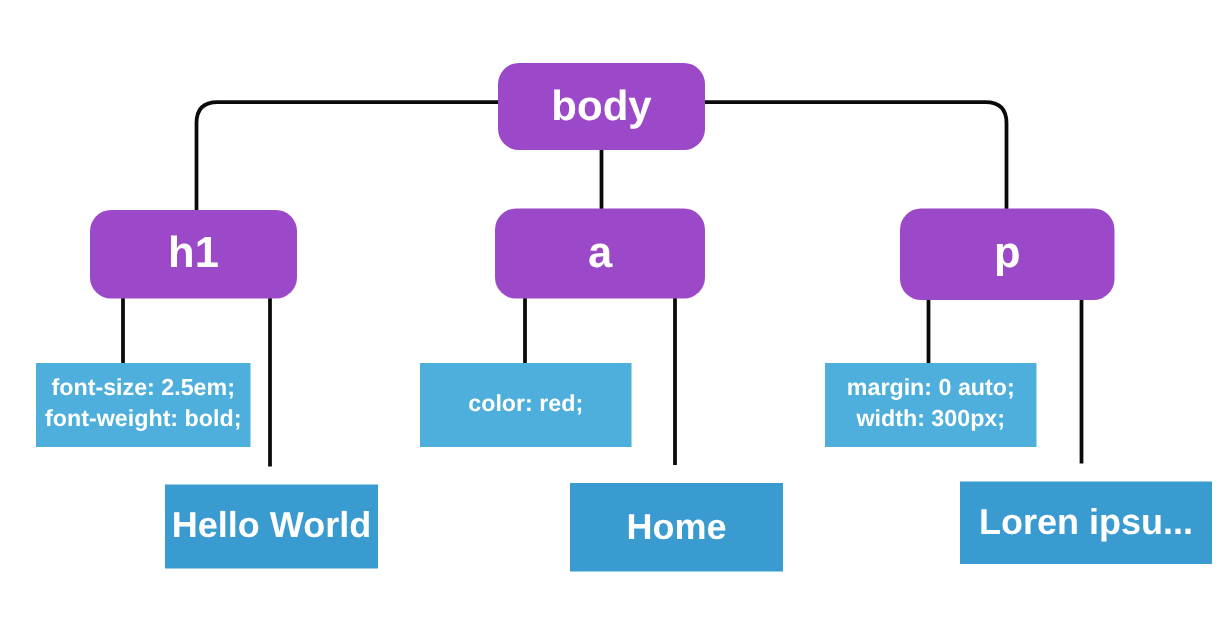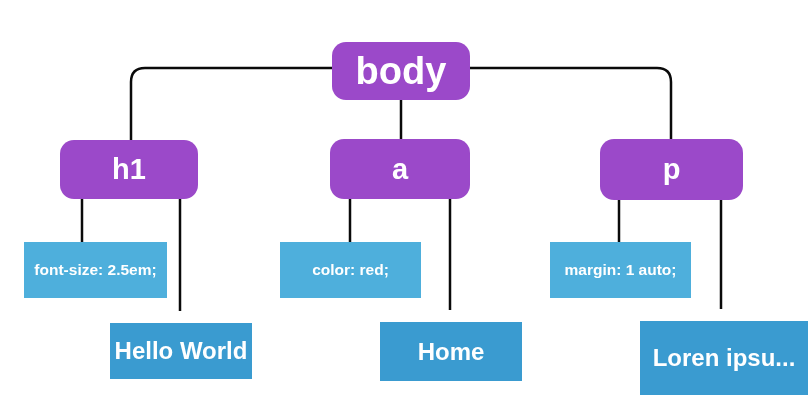--- a/index.html
+++ b/index.html
@@ -15,21 +15,21 @@
     width: 812px; height: 420px;
   }
   .node {
     position: absolute;
     background: #9b49c9;
     border-radius: 14px;
     color: #ffffff;
     display: flex; align-items: center; justify-content: center;
     font-weight: 700;
   }
-  #node-body { left: 332px; top: 42px;  width: 138px; height: 58px; font-size: 38px; }
+  #node-body { left: 332px; top: 42px;  width: 138px; height: 58px; font-size: 28px; }
   #node-h1   { left: 60px;  top: 140px; width: 138px; height: 59px; font-size: 29px; text-align: center; }
   #node-a    { left: 330px; top: 139px; width: 140px; height: 60px; font-size: 29px; }
   #node-p    { left: 600px; top: 139px; width: 143px; height: 61px; font-size: 29px; }
   .cssbox {
     position: absolute;
     background: #4eafdc;
     color: #ffffff;
     font-size: 15.5px;
     font-weight: 700;
     text-align: center;
@@ -42,21 +42,21 @@
   .contentbox {
     position: absolute;
     background: #3a9bd0;
     color: #ffffff;
     font-size: 24px;
     font-weight: 700;
     display: flex; align-items: center; justify-content: center; margin-top: 12px;
   }
   #content-h1 { left: 110px; top: 311px; width: 142px; height: 56px; }
   #content-a  { left: 380px; top: 310px; width: 142px; height: 59px; }
-  #content-p  { left: 640px; top: 309px; width: 168px; height: 74px; }
+  #content-p  { left: 640px; top: 309px; width: 168px; height: 55px; }
 </style>
 </head>
 <body>
 
 <svg id="connector-layer" viewBox="0 0 812 420" xmlns="http://www.w3.org/2000/svg">
   <g fill="none" stroke="#0a0a0a" stroke-width="2.5">
     <path d="M 332 68 H 145 Q 131 68 131 82 V 141"></path>
     <path d="M 470 68 H 657 Q 671 68 671 82 V 140"></path>
     <path d="M 401 100 V 140"></path>
     <path d="M 82 198 V 242"></path>
@@ -77,26 +77,28 @@
 </div>
 <div class="node" id="node-a">
   <span>a</span>
 </div>
 <div class="node" id="node-p">
   <span>p</span>
 </div>
 
 <div class="cssbox" id="css-h1">
   <div>font-size: 2.5em;</div>
+  <div>font-weight: bold;</div>
 </div>
 <div class="cssbox" id="css-a">
   <div>color: red;</div>
 </div>
 <div class="cssbox" id="css-p">
-  <div>margin: 1 auto;</div>
+  <div>margin: 0 auto;</div>
+  <div>width: 300px;</div>
 </div>
 
 <div class="contentbox" id="content-h1">
   <span>Hello World</span>
 </div>
 <div class="contentbox" id="content-a">
   <span>Home</span>
 </div>
 <div class="contentbox" id="content-p">
   <span>Loren ipsu...</span>

